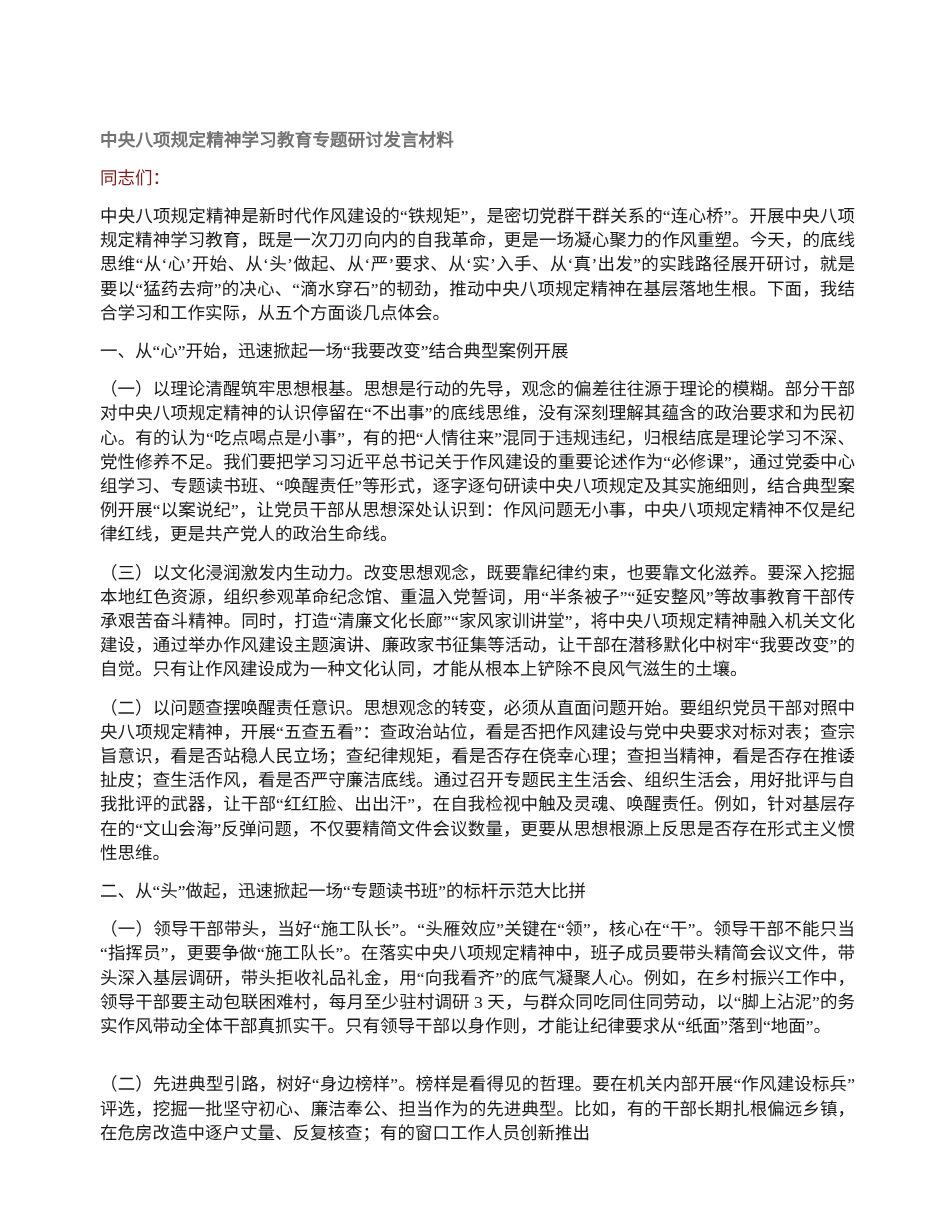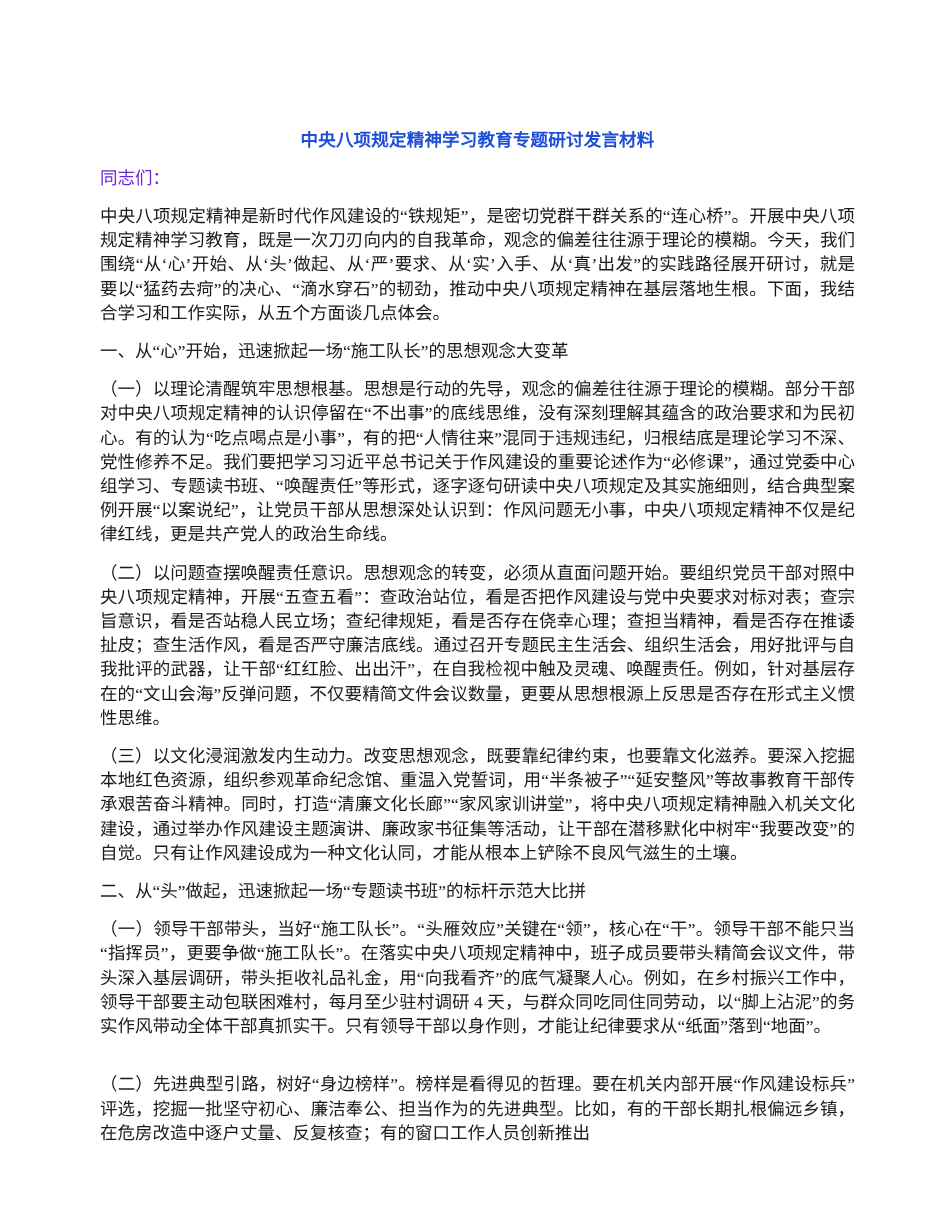--- a/index.html
+++ b/index.html
@@ -23,29 +23,29 @@
     box-sizing: border-box;
     padding: 128px 95px 0 100px;
     background: #ffffff;
   }
   .doc-title {
     font-size: 17.5px;
     font-weight: bold;
     line-height: 24px;
     margin: 0 0 14px 0;
     letter-spacing: 0.2px;
-    text-align: center;
-    color: #1d4ed8;
+    text-align: left;
+    color: #737373;
   }
   .salutation {
     font-size: 17.5px;
     line-height: 24px;
     margin: 6px 0 14px 0;
     text-align: left;
-    color: #6d28d9;
+    color: #7f1d1d;
   }
   .para {
     font-size: 17.5px;
     line-height: 24.2px;
     margin: 0 0 14px 0;
     text-align: justify;
     text-justify: inter-ideograph;
     color: #1a1a1a;
     letter-spacing: 0;
   }
@@ -60,29 +60,29 @@
 </style>
 </head>
 <body>
 
 <div id="page">
 
   <h1 class="doc-title">中央八项规定精神学习教育专题研讨发言材料</h1>
 
   <p class="salutation">同志们：</p>
 
-  <p class="para">中央八项规定精神是新时代作风建设的“铁规矩”，是密切党群干群关系的“连心桥”。开展中央八项规定精神学习教育，既是一次刀刃向内的自我革命，观念的偏差往往源于理论的模糊。今天，我们围绕“从‘心’开始、从‘头’做起、从‘严’要求、从‘实’入手、从‘真’出发”的实践路径展开研讨，就是要以“猛药去疴”的决心、“滴水穿石”的韧劲，推动中央八项规定精神在基层落地生根。下面，我结合学习和工作实际，从五个方面谈几点体会。</p>
+  <p class="para">中央八项规定精神是新时代作风建设的“铁规矩”，是密切党群干群关系的“连心桥”。开展中央八项规定精神学习教育，既是一次刀刃向内的自我革命，更是一场凝心聚力的作风重塑。今天，的底线思维“从‘心’开始、从‘头’做起、从‘严’要求、从‘实’入手、从‘真’出发”的实践路径展开研讨，就是要以“猛药去疴”的决心、“滴水穿石”的韧劲，推动中央八项规定精神在基层落地生根。下面，我结合学习和工作实际，从五个方面谈几点体会。</p>
 
-  <p class="heading">一、从“心”开始，迅速掀起一场“施工队长”的思想观念大变革</p>
+  <p class="heading">一、从“心”开始，迅速掀起一场“我要改变”结合典型案例开展</p>
 
   <p class="para">（一）以理论清醒筑牢思想根基。思想是行动的先导，观念的偏差往往源于理论的模糊。部分干部对中央八项规定精神的认识停留在“不出事”的底线思维，没有深刻理解其蕴含的政治要求和为民初心。有的认为“吃点喝点是小事”，有的把“人情往来”混同于违规违纪，归根结底是理论学习不深、党性修养不足。我们要把学习习近平总书记关于作风建设的重要论述作为“必修课”，通过党委中心组学习、专题读书班、“唤醒责任”等形式，逐字逐句研读中央八项规定及其实施细则，结合典型案例开展“以案说纪”，让党员干部从思想深处认识到：作风问题无小事，中央八项规定精神不仅是纪律红线，更是共产党人的政治生命线。</p>
 
+  <p class="para">（三）以文化浸润激发内生动力。改变思想观念，既要靠纪律约束，也要靠文化滋养。要深入挖掘本地红色资源，组织参观革命纪念馆、重温入党誓词，用“半条被子”“延安整风”等故事教育干部传承艰苦奋斗精神。同时，打造“清廉文化长廊”“家风家训讲堂”，将中央八项规定精神融入机关文化建设，通过举办作风建设主题演讲、廉政家书征集等活动，让干部在潜移默化中树牢“我要改变”的自觉。只有让作风建设成为一种文化认同，才能从根本上铲除不良风气滋生的土壤。</p>
+
   <p class="para">（二）以问题查摆唤醒责任意识。思想观念的转变，必须从直面问题开始。要组织党员干部对照中央八项规定精神，开展“五查五看”：查政治站位，看是否把作风建设与党中央要求对标对表；查宗旨意识，看是否站稳人民立场；查纪律规矩，看是否存在侥幸心理；查担当精神，看是否存在推诿扯皮；查生活作风，看是否严守廉洁底线。通过召开专题民主生活会、组织生活会，用好批评与自我批评的武器，让干部“红红脸、出出汗”，在自我检视中触及灵魂、唤醒责任。例如，针对基层存在的“文山会海”反弹问题，不仅要精简文件会议数量，更要从思想根源上反思是否存在形式主义惯性思维。</p>
-
-  <p class="para">（三）以文化浸润激发内生动力。改变思想观念，既要靠纪律约束，也要靠文化滋养。要深入挖掘本地红色资源，组织参观革命纪念馆、重温入党誓词，用“半条被子”“延安整风”等故事教育干部传承艰苦奋斗精神。同时，打造“清廉文化长廊”“家风家训讲堂”，将中央八项规定精神融入机关文化建设，通过举办作风建设主题演讲、廉政家书征集等活动，让干部在潜移默化中树牢“我要改变”的自觉。只有让作风建设成为一种文化认同，才能从根本上铲除不良风气滋生的土壤。</p>
 
   <p class="heading">二、从“头”做起，迅速掀起一场“专题读书班”的标杆示范大比拼</p>
 
-  <p class="para">（一）领导干部带头，当好“施工队长”。“头雁效应”关键在“领”，核心在“干”。领导干部不能只当“指挥员”，更要争做“施工队长”。在落实中央八项规定精神中，班子成员要带头精简会议文件，带头深入基层调研，带头拒收礼品礼金，用“向我看齐”的底气凝聚人心。例如，在乡村振兴工作中，领导干部要主动包联困难村，每月至少驻村调研 4 天，与群众同吃同住同劳动，以“脚上沾泥”的务实作风带动全体干部真抓实干。只有领导干部以身作则，才能让纪律要求从“纸面”落到“地面”。</p>
+  <p class="para">（一）领导干部带头，当好“施工队长”。“头雁效应”关键在“领”，核心在“干”。领导干部不能只当“指挥员”，更要争做“施工队长”。在落实中央八项规定精神中，班子成员要带头精简会议文件，带头深入基层调研，带头拒收礼品礼金，用“向我看齐”的底气凝聚人心。例如，在乡村振兴工作中，领导干部要主动包联困难村，每月至少驻村调研 3 天，与群众同吃同住同劳动，以“脚上沾泥”的务实作风带动全体干部真抓实干。只有领导干部以身作则，才能让纪律要求从“纸面”落到“地面”。</p>
 
   <p class="para">（二）先进典型引路，树好“身边榜样”。榜样是看得见的哲理。要在机关内部开展“作风建设标兵”评选，挖掘一批坚守初心、廉洁奉公、担当作为的先进典型。比如，有的干部长期扎根偏远乡镇，在危房改造中逐户丈量、反复核查；有的窗口工作人员创新推出</p>
 
 </div>
 
 </body></html>

